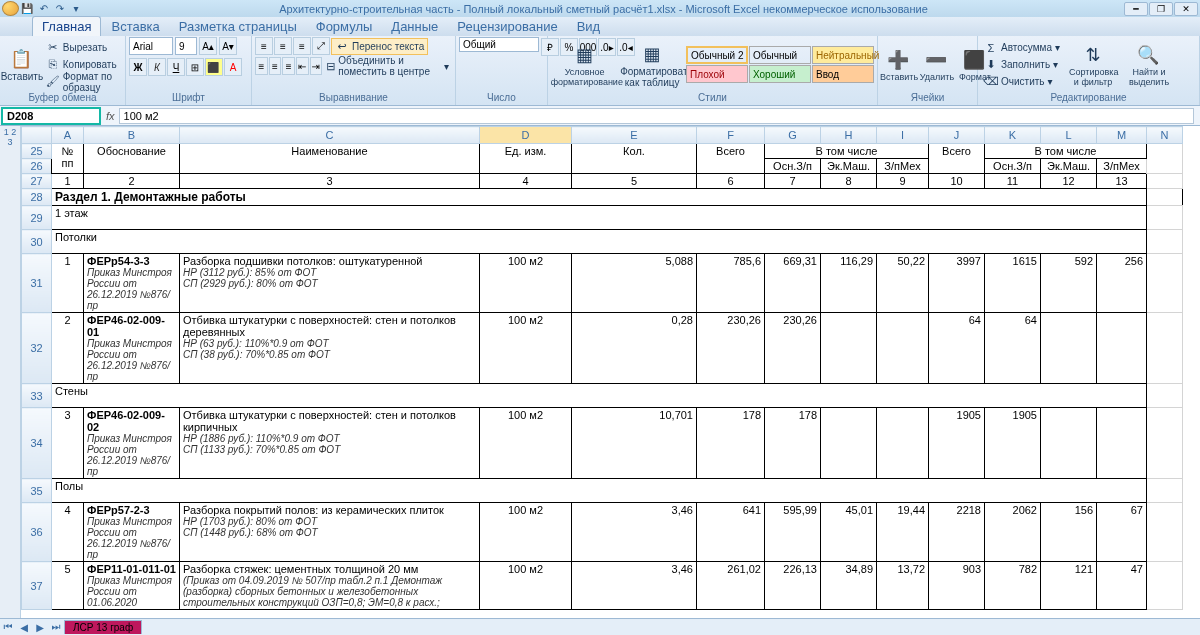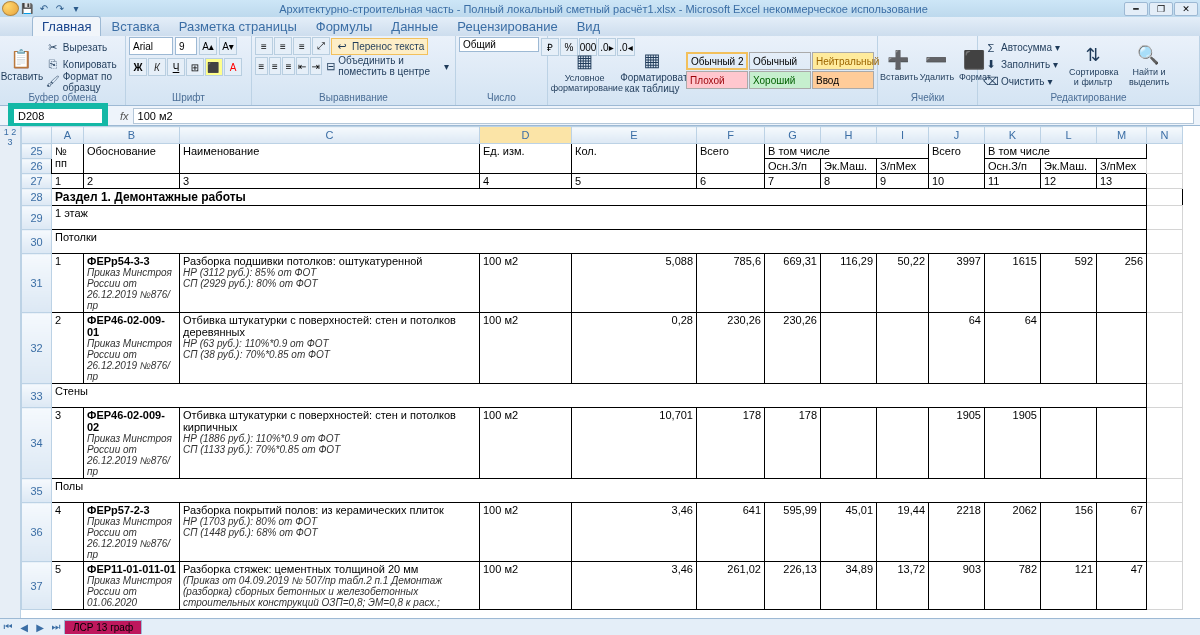--- a/index.html
+++ b/index.html
@@ -29,35 +29,35 @@
 .small-btn-row { display: flex; flex-direction: column; gap: 0px; }
 .small-btn { display: flex; align-items: center; gap: 3px; font-size: 10px; color: #1f3b5a; padding: 0 3px; cursor: pointer; height: 17px; }
 .small-btn .icon { width: 14px; height: 14px; display: inline-flex; align-items: center; justify-content: center; font-size: 11px; }
 .font-box { border: 1px solid #9db9d4; background: #fff; font-size: 10px; padding: 1px 3px; }
 .fmt-row { display: flex; gap: 1px; margin-top: 1px; }
 .fmt-ic { width: 18px; height: 18px; border: 1px solid #b8cee0; display: inline-flex; align-items: center; justify-content: center; font-size: 10px; background: #e6eff8; cursor: pointer; }
 .style-cell { width: 62px; height: 18px; border: 1px solid #aaa; font-size: 10px; display: flex; align-items: center; padding-left: 3px; }
 
 
 .formula-bar { height: 20px; border-bottom: 1px solid #9db9d4; display: flex; align-items: center; background: #eef4fb; }
-.name-box { width: 100px; border: 6px solid #14b8a6; background: #fff; margin: 0 8px; padding: 1px 4px; font-size: 11px; }
+.name-box { width: 100px; border: 2px solid #14b8a6; background: #fff; margin: 0 1px; padding: 1px 4px; font-size: 11px; font-weight: bold; }
 .fx { padding: 0 4px; color: #555; font-style: italic; }
 .formula-input { flex: 1; border: 1px solid #b4c7d9; background: #fff; margin-right: 6px; padding: 1px 4px; font-size: 11px; }
 
 
 .grid-wrap { display: flex; height: 492px; }
 .outline { width: 21px; background: #e7eef6; border-right: 1px solid #bcd2e5; font-size: 9px; text-align: center; padding-top: 1px; color: #3b6ea5; }
 .sheet { flex: 1; overflow: hidden; position: relative; }
 table.sheet-table { border-collapse: collapse; table-layout: fixed; }
 th.colh { background: linear-gradient(#f5f9fd, #dce8f4); border: 1px solid #bcd2e5; color: #3b6ea5; font-weight: normal; font-size: 11px; height: 17px; text-align: center; }
 th.colh.sel { background: #fbe4a7; }
 th.rowh { background: linear-gradient(#f5f9fd, #dce8f4); border: 1px solid #bcd2e5; color: #3b6ea5; font-weight: normal; font-size: 11px; width: 30px; text-align: center; }
 td.cell { border: 1px solid #d4d4d4; padding: 1px 3px; font-size: 11px; vertical-align: top; background: #fff; }
 td.bblack { border: 1px solid #000; }
-.center { text-align: left; }
+.center { text-align: center; }
 .right { text-align: right; }
 .bold { font-weight: bold; }
 .italic { font-style: italic; color: #333; font-size: 10px; }
 .sec-row td { font-weight: bold; font-size: 12px; border-left: 1px solid #000; border-right: 1px solid #000; }
 
 
 .sheet-tabs { height: 17px; background: #e4eef8; border-top: 1px solid #9db9d4; display: flex; align-items: center; font-size: 10px; }
 .nav-arrow { width: 16px; text-align: center; color: #3b6ea5; cursor: pointer; }
 .tab { padding: 1px 8px; background: #be185d; border: 1px solid #9db9d4; border-bottom: none; margin-top: -1px; }
 </style>
@@ -190,20 +190,21 @@
           <div class="style-cell">Обычный</div>
           <div class="style-cell" style="background:#ffeb9c;color:#9c6500">Нейтральный</div>
         </div>
         <div style="display:flex;gap:1px">
           <div class="style-cell" style="background:#ffc7ce;color:#9c0006">Плохой</div>
           <div class="style-cell" style="background:#c6efce;color:#006100">Хороший</div>
           <div class="style-cell" style="background:#ffcc99">Ввод</div>
         </div>
       </div>
     </div>
+    <div class="ribbon-group-label">Стили</div>
   </div>
 
   <div class="ribbon-group" style="width:100px">
     <div class="ribbon-group-body">
       <div class="big-btn">
           <span class="icon">➕</span>
           <span style="font-size:9px">Вставить</span>
         </div>
       <div class="big-btn">
           <span class="icon">➖</span>

